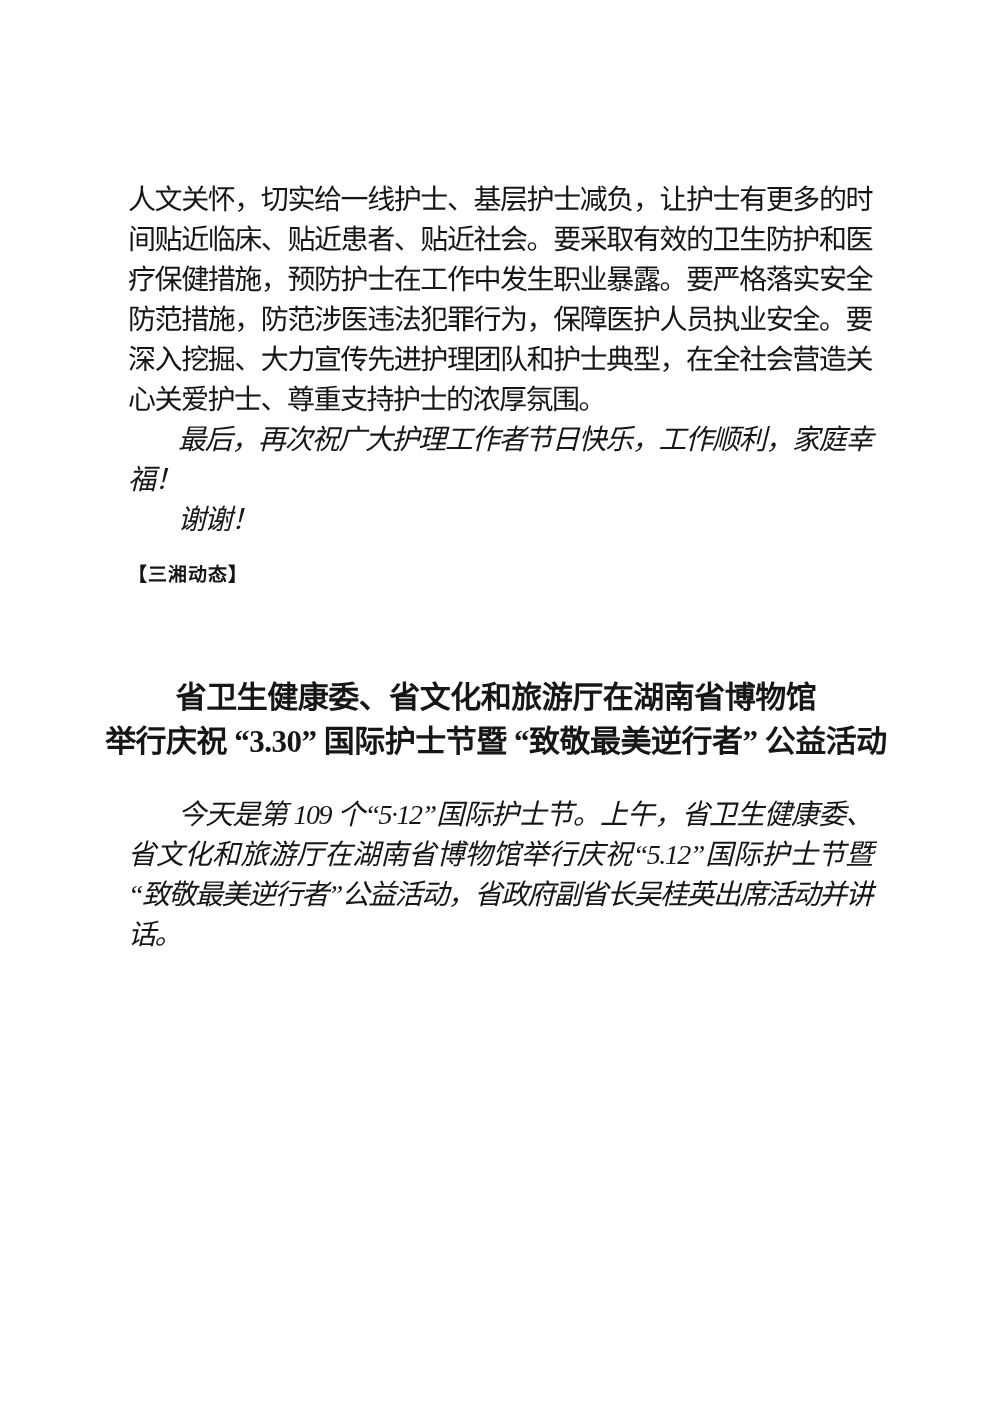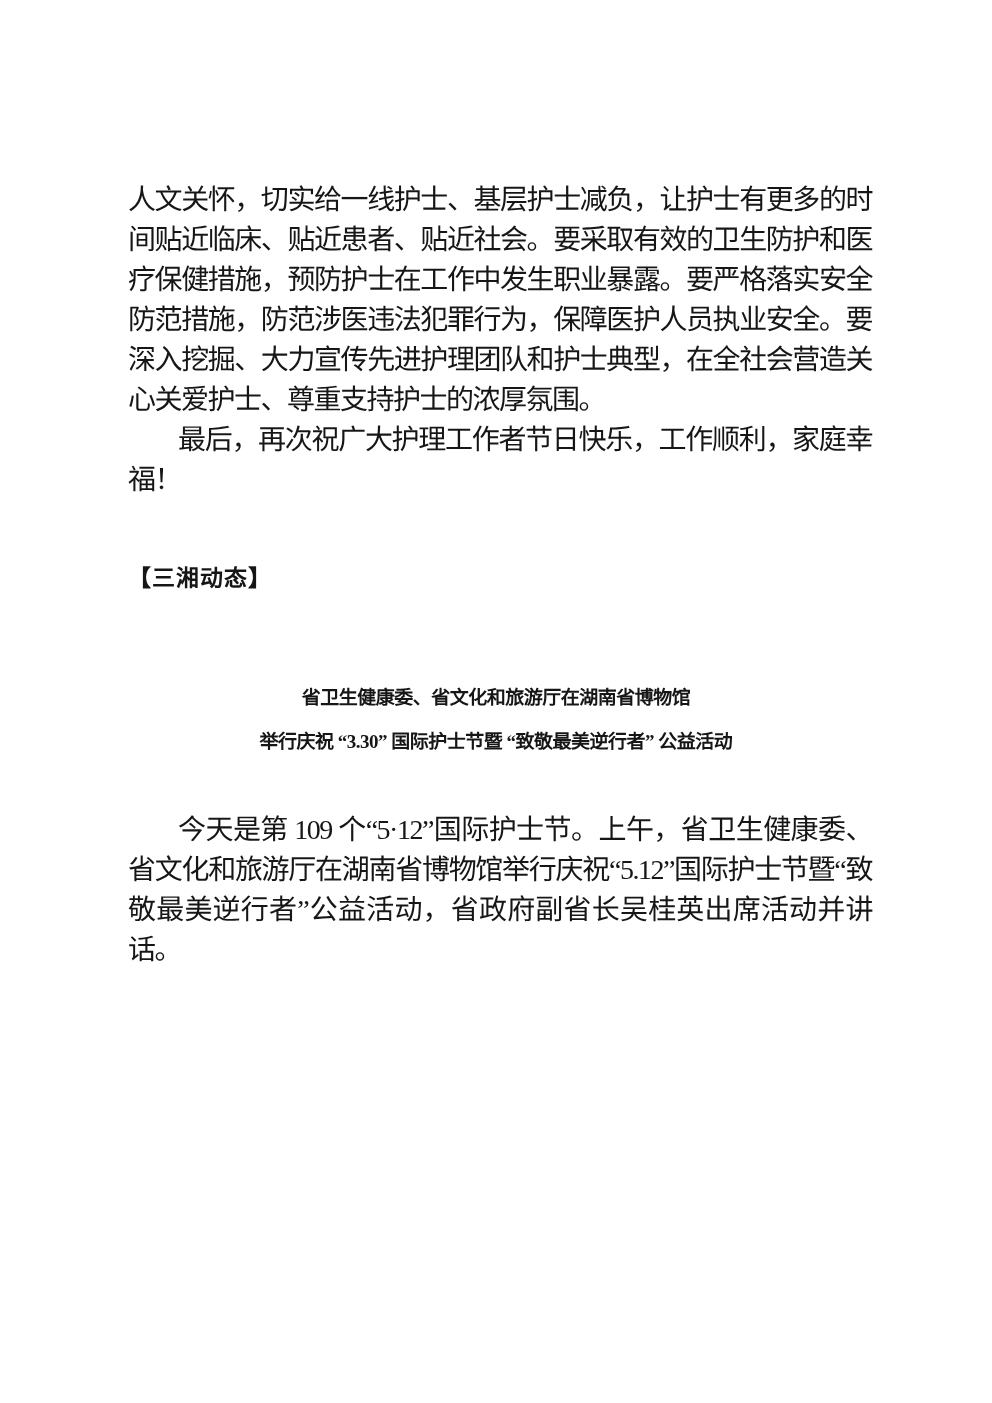--- a/index.html
+++ b/index.html
@@ -24,67 +24,68 @@
     line-height: 40px;
     letter-spacing: -1.5px;
     text-align: justify;
     text-justify: inter-character;
   }
   .body-text p {
     margin: 0;
   }
   .body-text p.indent {
     text-indent: 50px;
+    font-style: italic;
   }
   .block-continuation {
     top: 180px;
   }
   .section-header {
     position: absolute;
     left: 128px;
     top: 559px;
-    font-size: 23px;
+    font-size: 19px;
     font-weight: bold;
     letter-spacing: 1px;
     font-family: "Liberation Serif", "DejaVu Serif", serif;
   }
   .article-title {
     position: absolute;
     left: 96px;
     width: 800px;
     top: 676px;
     text-align: center;
     font-weight: bold;
-    font-size: 19px;
+    font-size: 31px;
     line-height: 44px;
     letter-spacing: -0.5px;
     font-family: "Liberation Serif", "DejaVu Serif", serif;
   }
   .block-article {
     top: 795px;
-    margin-top: 15px;
   }
   .page-footer {
     position: absolute;
     left: 150px;
     top: 1248px;
     font-size: 21px;
     letter-spacing: 2px;
     font-family: "Liberation Serif", "DejaVu Serif", serif;
     color: #222222;
   }
 </style>
 </head>
 <body>
 
 <div class="page">
 
   <div class="body-text block-continuation">
     <p>人文关怀，切实给一线护士、基层护士减负，让护士有更多的时间贴近临床、贴近患者、贴近社会。要采取有效的卫生防护和医疗保健措施，预防护士在工作中发生职业暴露。要严格落实安全防范措施，防范涉医违法犯罪行为，保障医护人员执业安全。要深入挖掘、大力宣传先进护理团队和护士典型，在全社会营造关心关爱护士、尊重支持护士的浓厚氛围。</p>
     <p class="indent">最后，再次祝广大护理工作者节日快乐，工作顺利，家庭幸福！</p>
+    <p class="indent">谢谢！</p>
   </div>
 
   <div class="section-header">【三湘动态】</div>
 
   <div class="article-title">
     <div>省卫生健康委、省文化和旅游厅在湖南省博物馆</div>
     <div>举行庆祝 “3.30” 国际护士节暨 “致敬最美逆行者” 公益活动</div>
   </div>
 
   <div class="body-text block-article">

